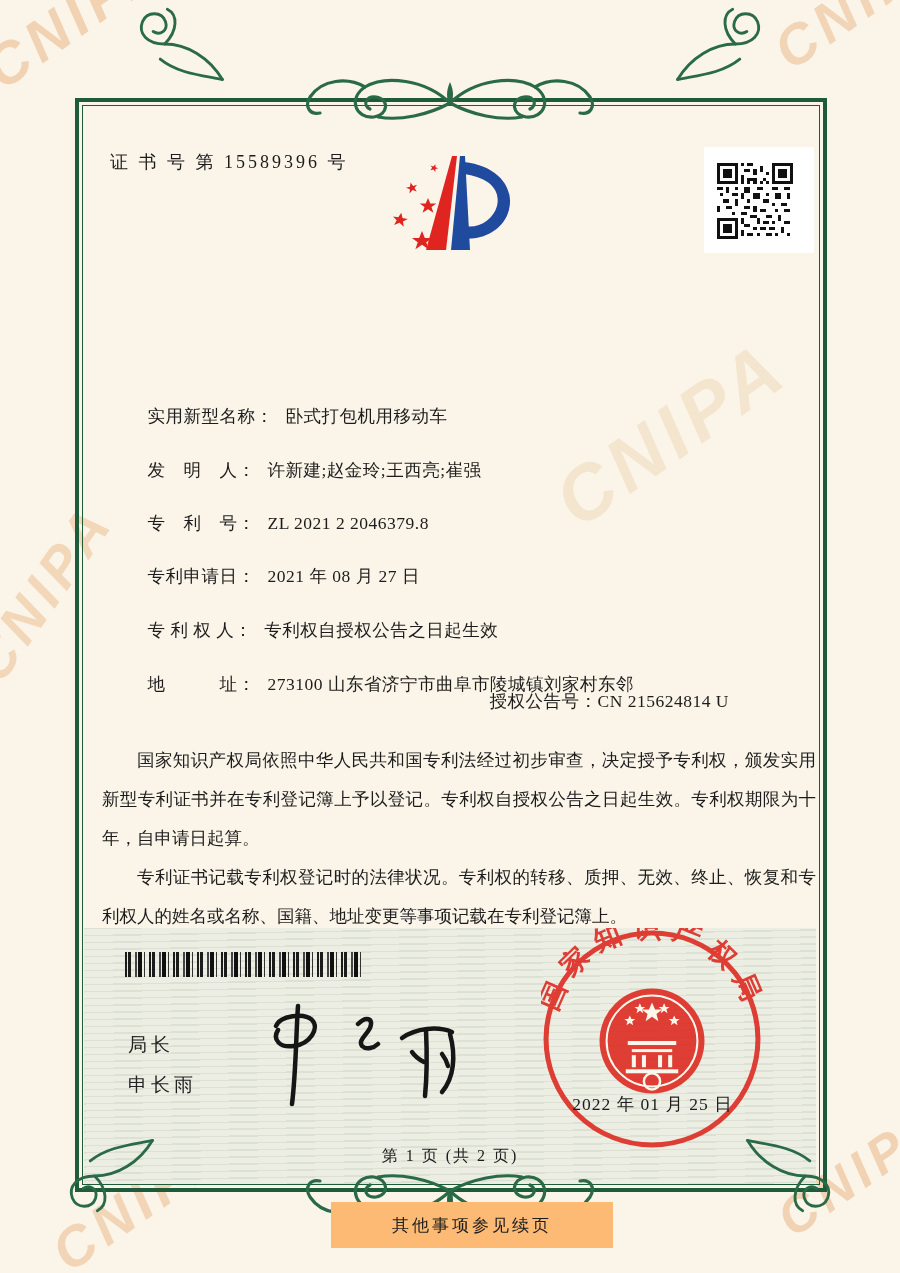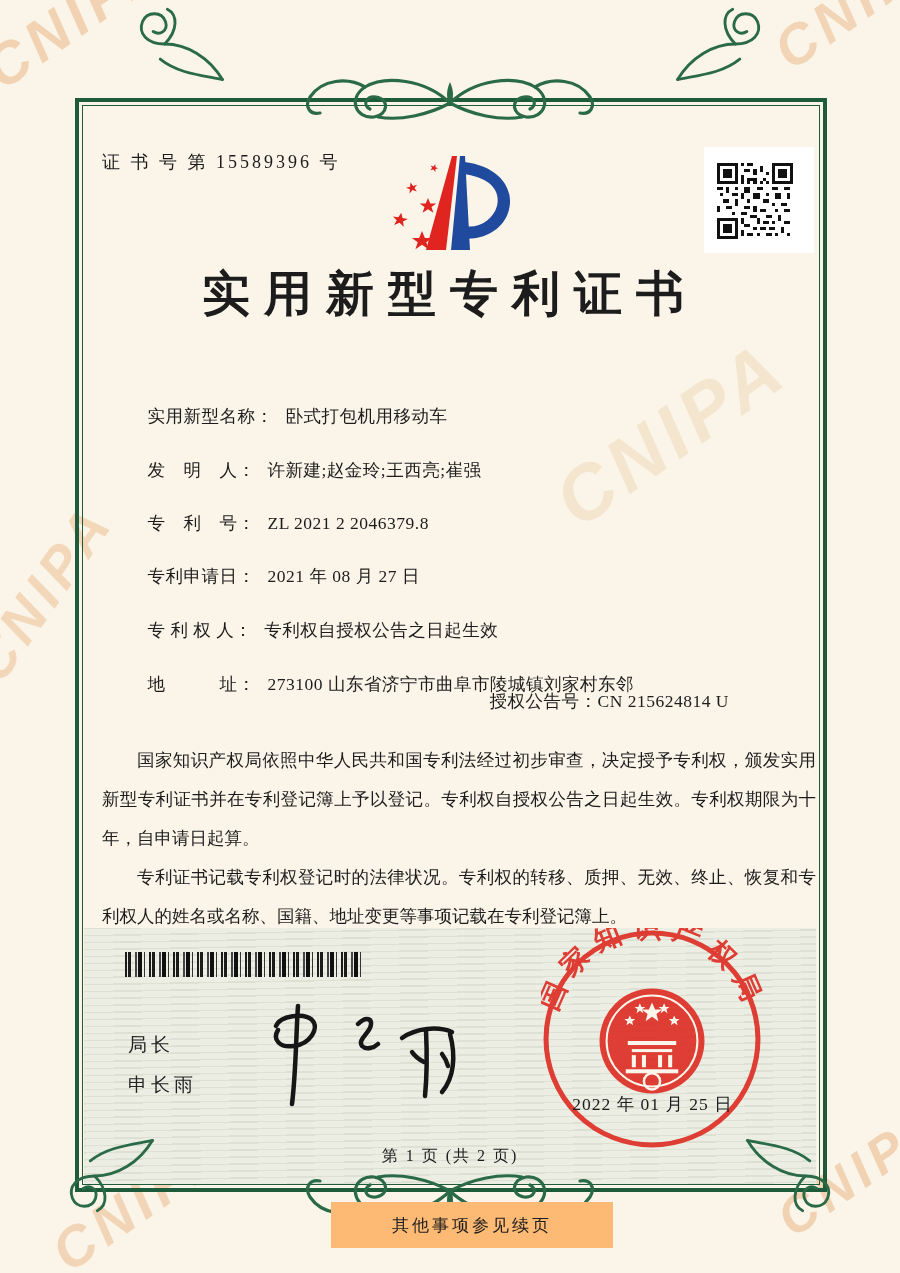--- a/index.html
+++ b/index.html
@@ -7,21 +7,21 @@
         font-family:"Liberation Serif","DejaVu Serif",serif;color:#1c1c1c;}
   
   .wm{position:absolute;font-family:"Liberation Sans","DejaVu Sans",sans-serif;
       font-weight:bold;font-style:italic;letter-spacing:6px;pointer-events:none;}
   
   .frame-outer{position:absolute;left:75px;top:98px;width:744px;height:1086px;border:4px solid #1d5b3a;}
   .frame-inner{position:absolute;left:3px;top:3px;right:3px;bottom:3px;border:1px solid #1d5b3a;}
   
   .wave-band{position:absolute;left:84px;top:928px;width:732px;height:256px;
       background:repeating-linear-gradient(179deg, rgba(96,130,100,0.12) 0 1.5px, rgba(96,130,100,0) 1.5px 7px),#edeee3;}
-  .cert-no{position:absolute;left:102px;top:150px;font-size:18px;letter-spacing:3px;}
+  .cert-no{position:absolute;left:110px;top:150px;font-size:18px;letter-spacing:3px;}
   .doc-title{position:absolute;left:75px;width:750px;top:262px;text-align:center;
       font-size:48px;font-weight:bold;letter-spacing:14px;}
   .qr-patch{position:absolute;left:704px;top:147px;width:110px;height:106px;background:#ffffff;}
   .qr{position:absolute;left:13px;top:16px;width:76px;height:76px;}
   .logo{position:absolute;left:360px;top:146px;width:165px;height:112px;}
   .field{position:absolute;left:128px;font-size:17.5px;letter-spacing:0.5px;white-space:pre;}
   .field .val{margin-left:6px;padding-left:6px;}
   .grant2{position:absolute;left:470px;font-size:17.5px;letter-spacing:0.5px;white-space:pre;}
   .paras{position:absolute;left:102px;top:741px;width:714px;font-size:17.5px;line-height:39px;text-align:justify;}
   .paras p{margin:0;text-indent:2em;}
@@ -202,21 +202,20 @@
         <rect x="8" y="22" width="1" height="2"></rect>
           <rect x="10" y="23" width="2" height="1"></rect>
           <rect x="13" y="23" width="1" height="1"></rect>
         <rect x="16" y="23" width="2" height="1"></rect>
           <rect x="19" y="23" width="1" height="1"></rect>
           <rect x="23" y="23" width="1" height="1"></rect>
       </g>
     </svg>
   </div>
 
-  <div class="doc-title">实用新型专利证书</div>
 
   <div class="field" style="top:383px;">
     <span>实用新型名称：</span><span class="val">卧式打包机用移动车</span>
   </div>
   <div class="field" style="top:437px;">
     <span>发　明　人：</span><span class="val">许新建;赵金玲;王西亮;崔强</span>
   </div>
   <div class="field" style="top:490px;">
     <span>专　利　号：</span><span class="val">ZL 2021 2 2046379.8</span>
   </div>

